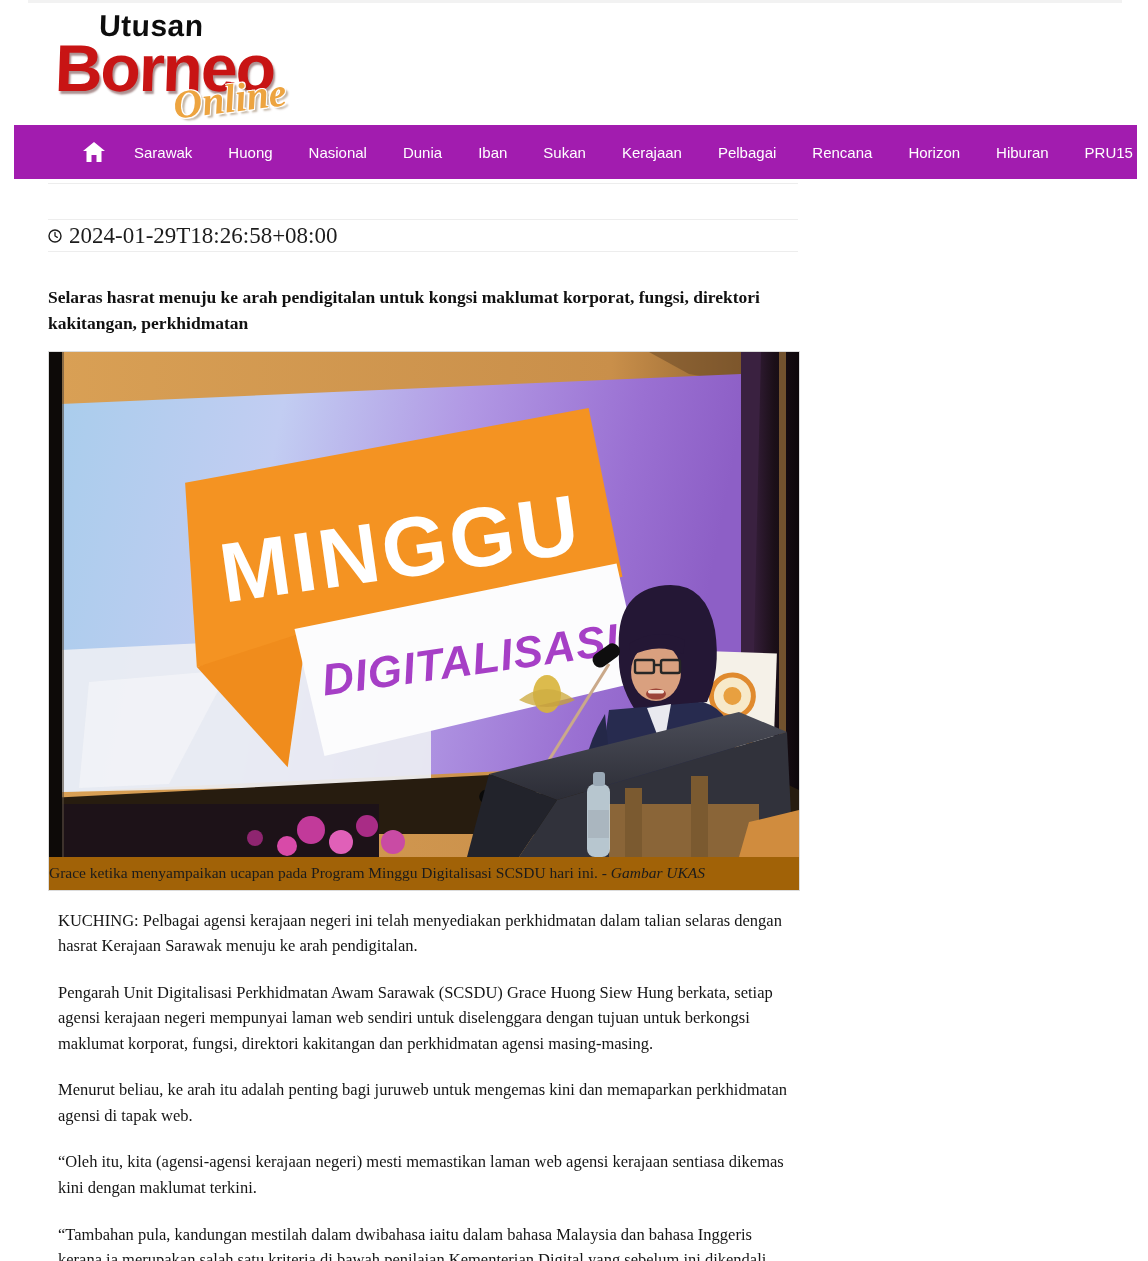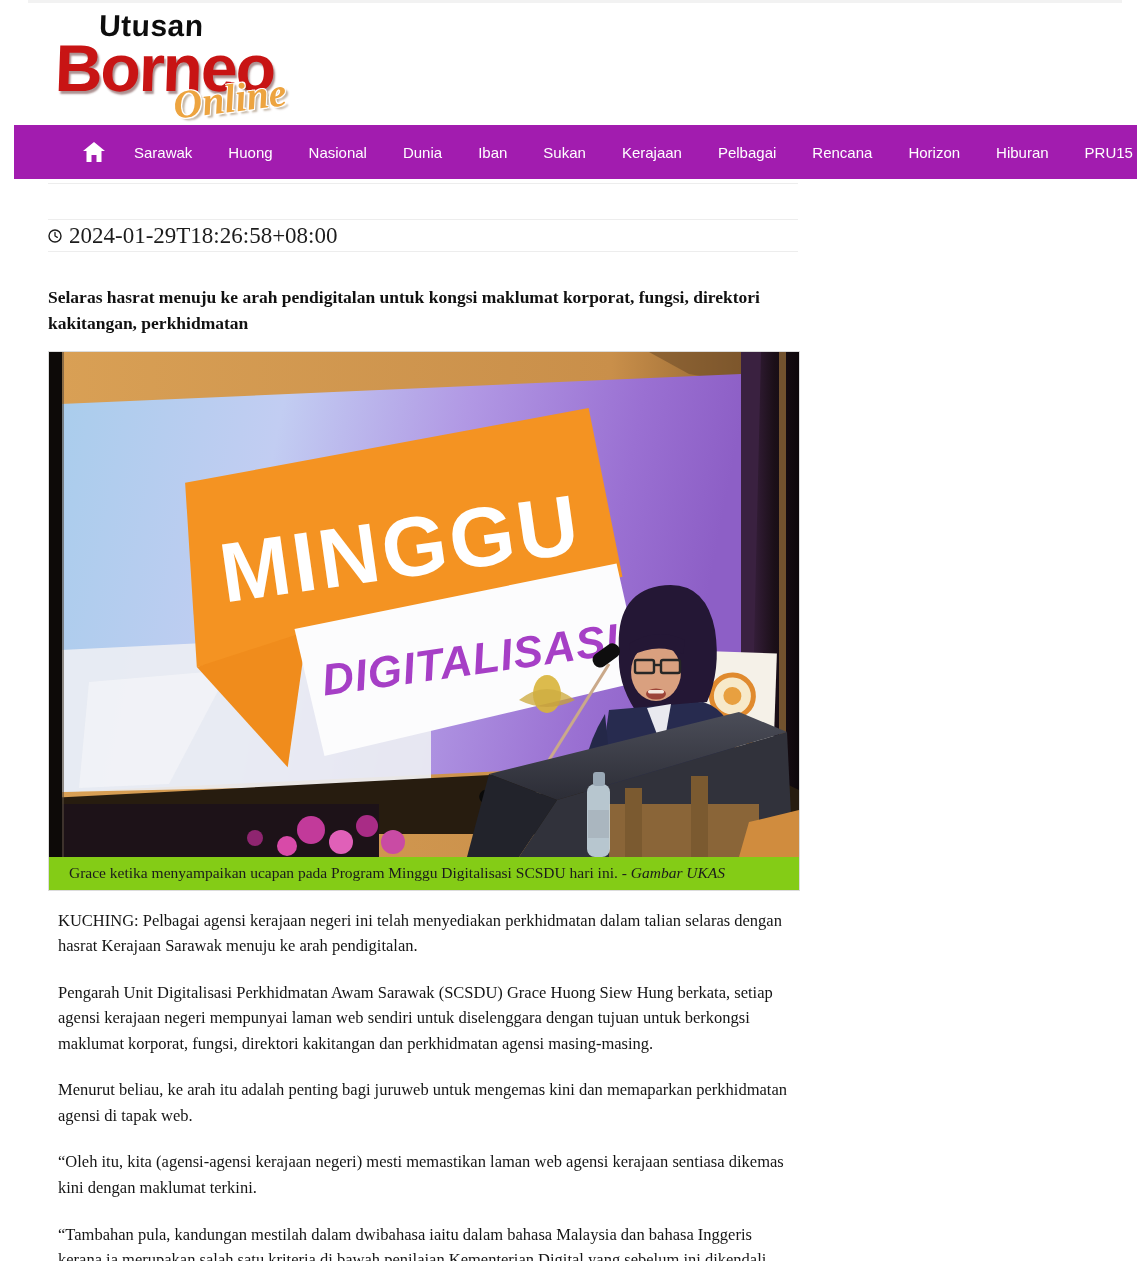--- a/index.html
+++ b/index.html
@@ -31,21 +31,21 @@
   .content{margin-left:48px;width:750px;}
   .rule{border-top:1px solid #ededed;height:0;}
   .gap-row{height:35px;}
   .meta-row{height:31px;display:flex;align-items:center;gap:7px;
     font-family:"Liberation Serif",serif;font-size:23px;color:#1c1c1c;}
   .subtitle{margin:32px 0 14px;font-family:"Liberation Serif",serif;
     font-weight:700;font-size:17.5px;line-height:1.5;color:#111;}
 
   figure{margin:0;border:1px solid #dcdcdc;width:750px;box-sizing:content-box;}
   .photo{display:block;width:750px;height:505px;}
-  figcaption{background:#84cc16;padding:7px 20px 8px;
+  figcaption{background:#a16207;padding:7px 0 8px;
     font-family:"Liberation Serif",serif;font-size:15.5px;color:#1b1b1b;}
   figcaption i{font-style:italic;}
 
   .article-body p{font-family:"Liberation Serif",serif;font-size:16.5px;
     line-height:1.55;color:#151515;margin:0 10px 21px;}
   .article-body p:first-child{margin-top:17px;}
 </style>
 </head>
 <body>
 

